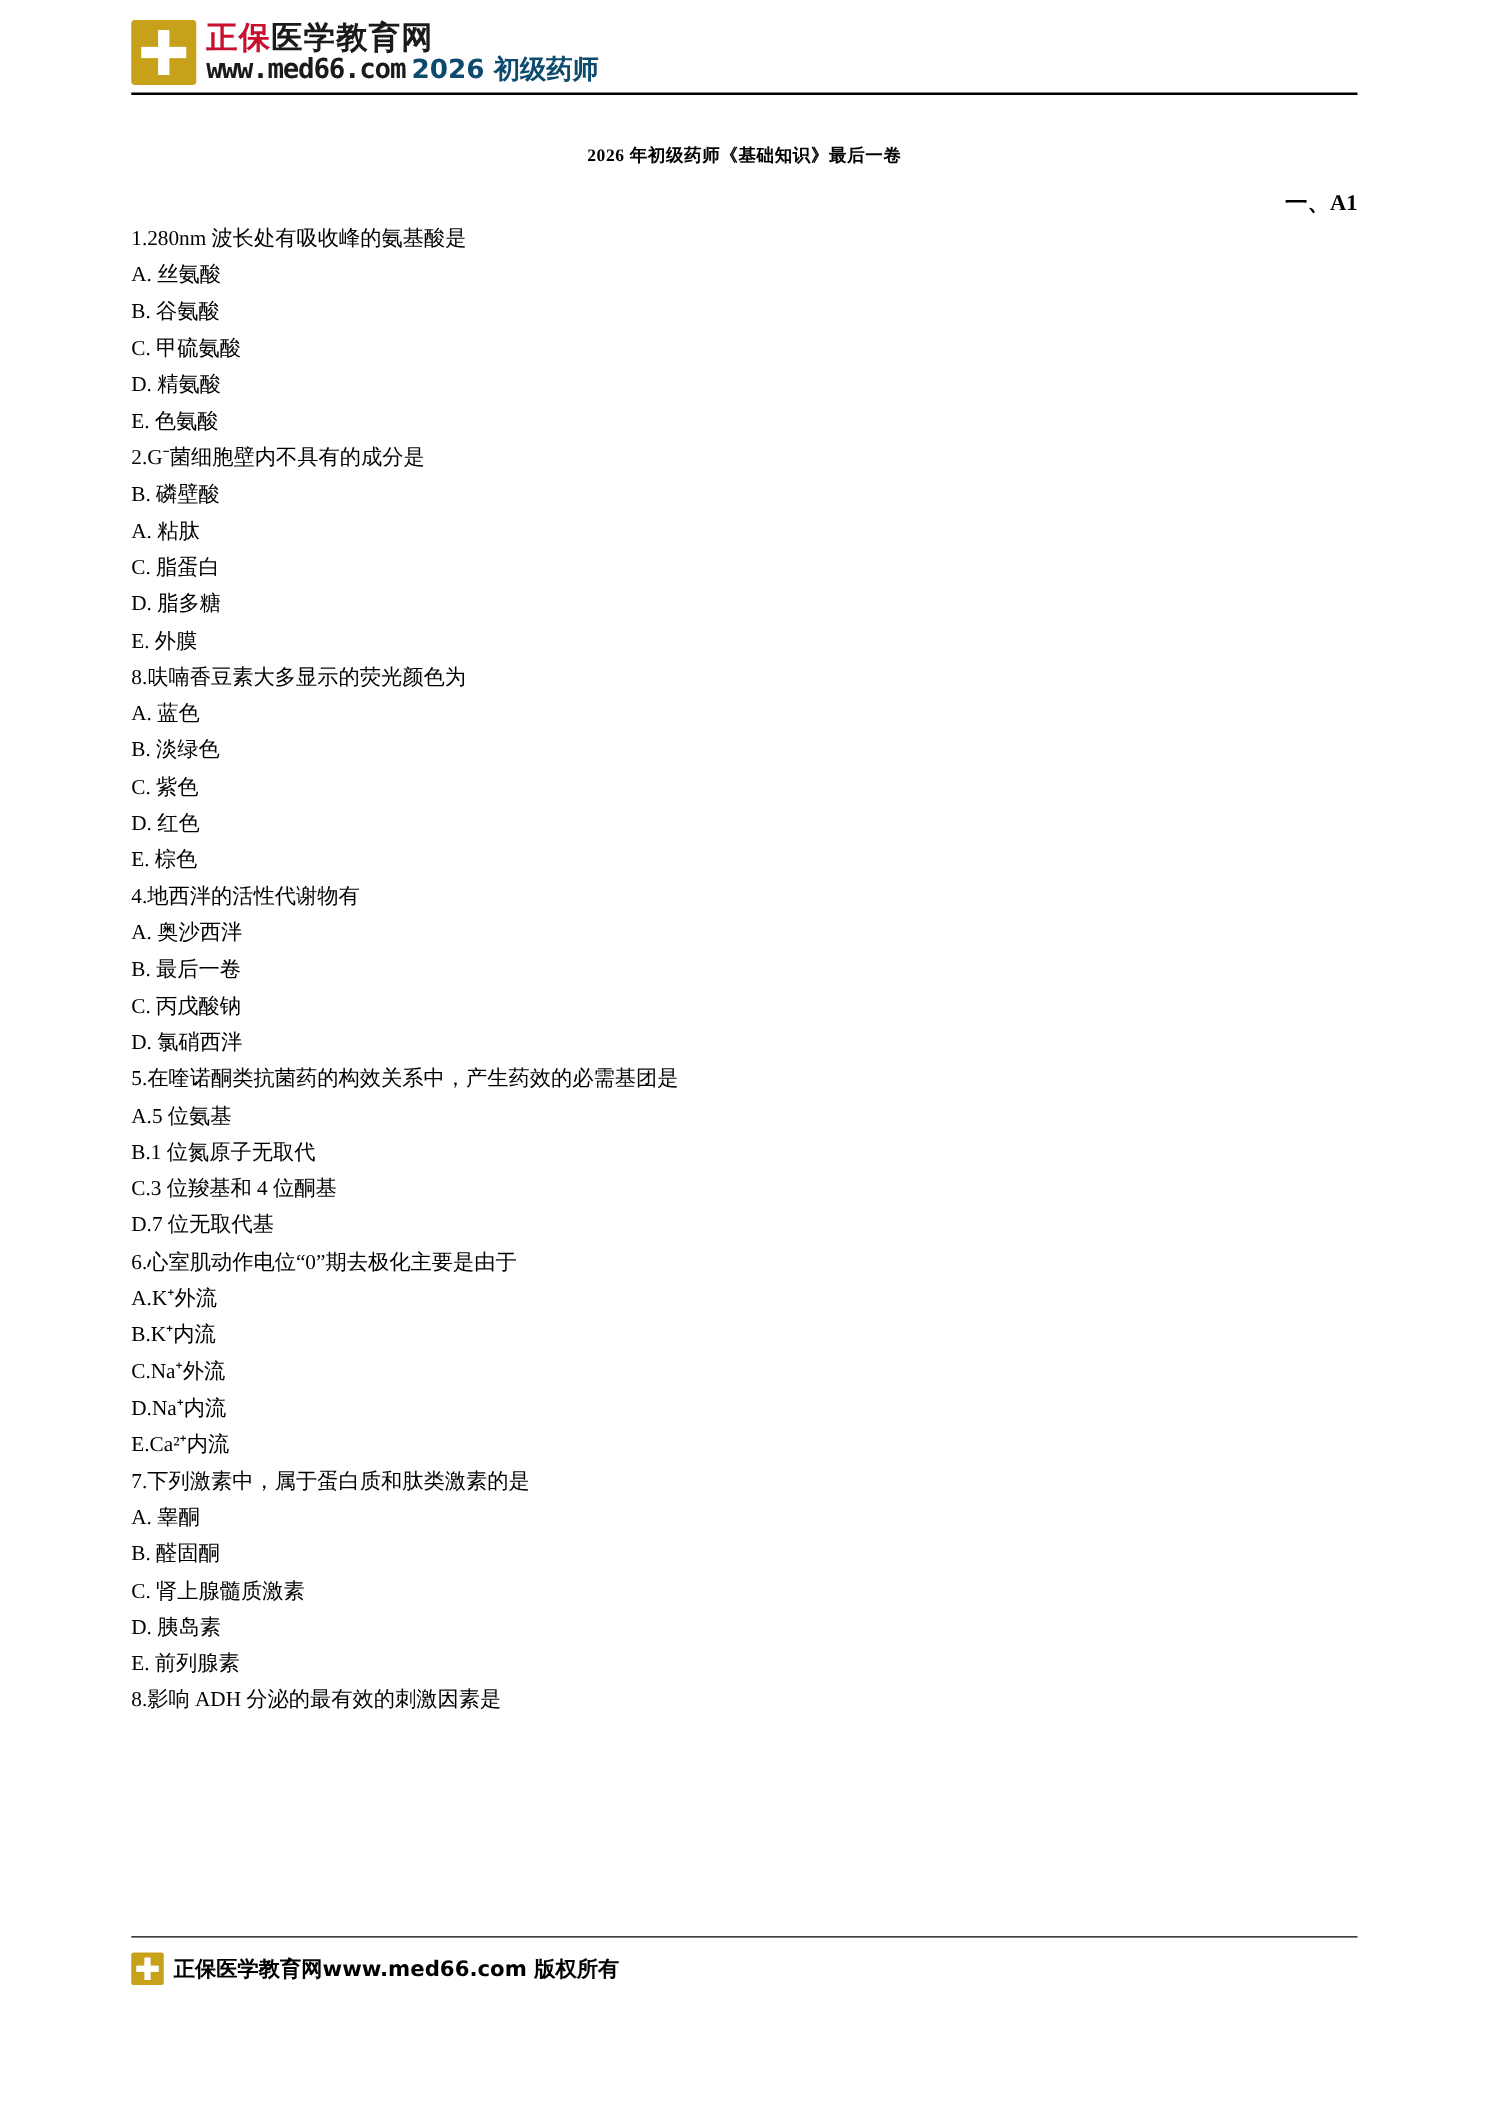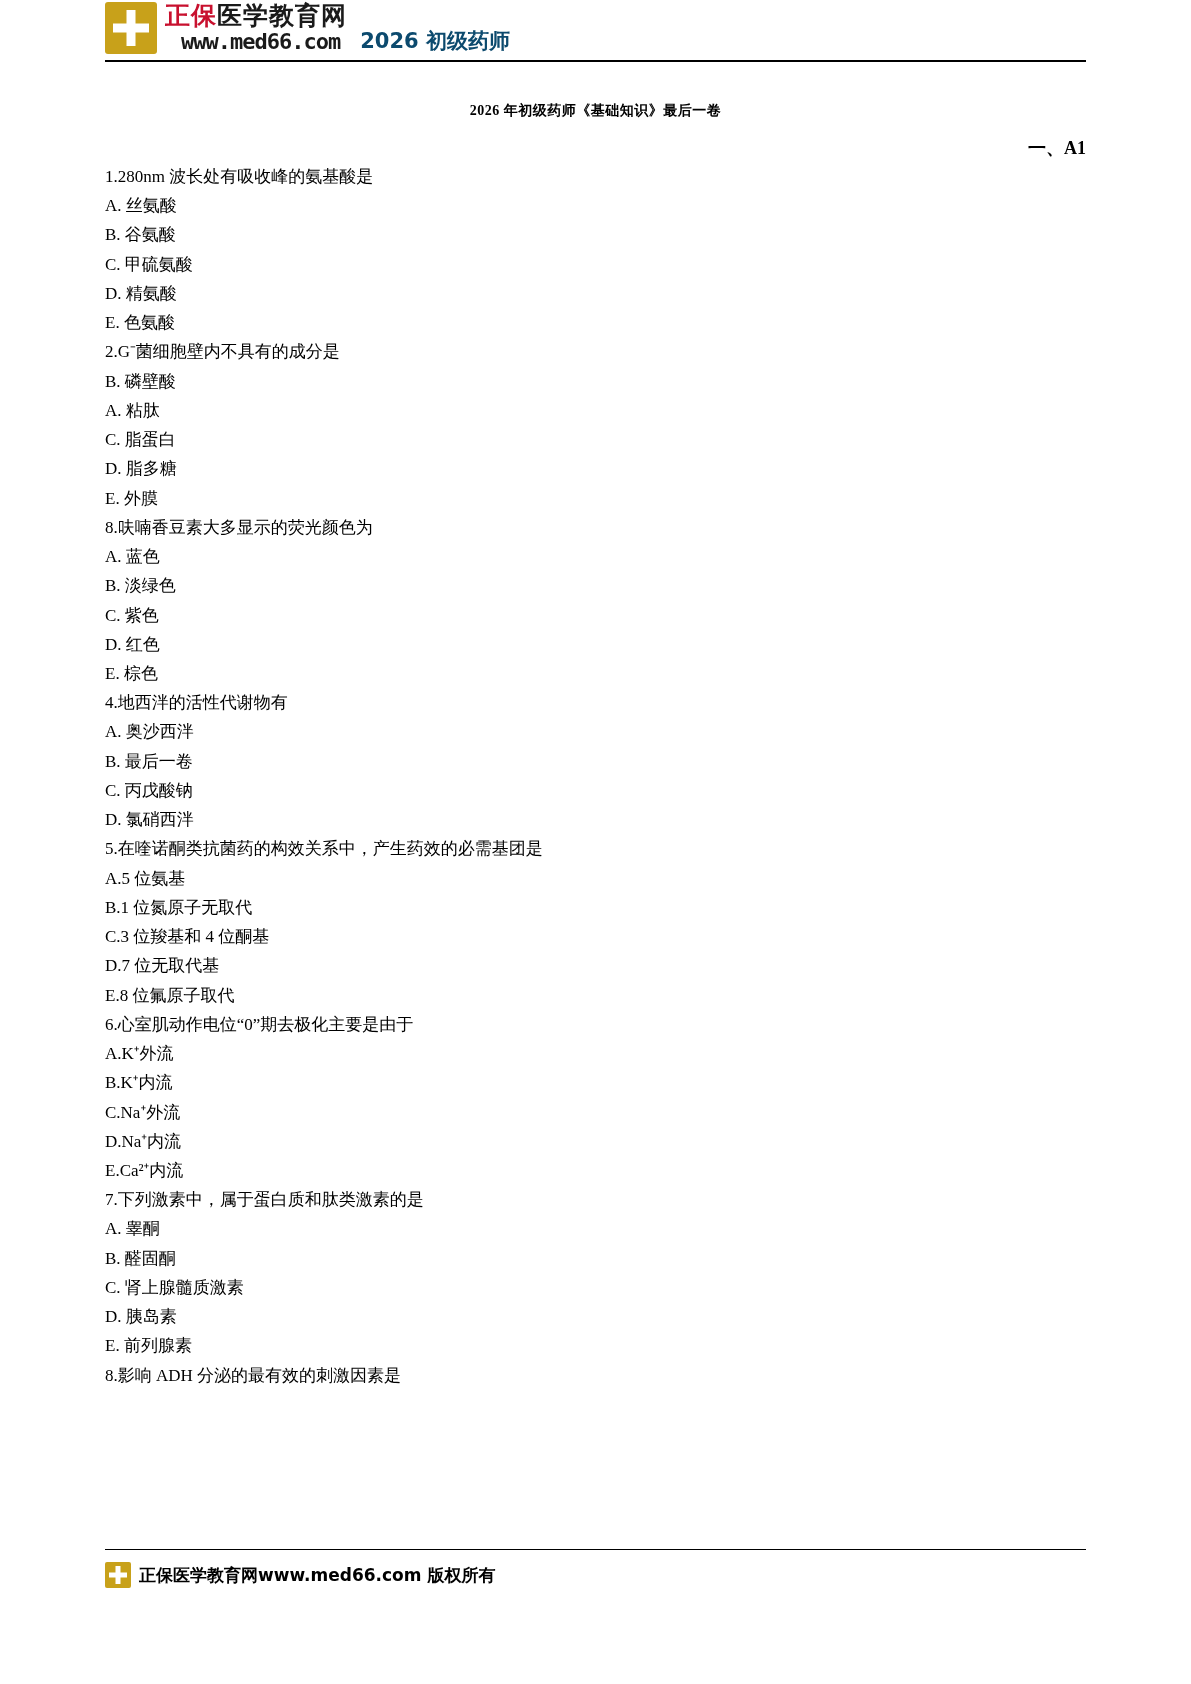--- a/index.html
+++ b/index.html
@@ -18,21 +18,21 @@
   .page {
     position: relative;
     width: 1191px;
     height: 1684px;
     box-sizing: border-box;
     padding: 0 105px;
   }
 
   
   .header {
-    padding-top: 2px;
+    padding-top: 16px;
     display: flex;
     align-items: flex-end;
     gap: 4px;
   }
   .logo-block {
     display: flex;
     align-items: center;
     gap: 8px;
   }
   .logo-mark {
@@ -74,22 +74,21 @@
     font-size: 25px;
     letter-spacing: 1px;
     color: #1a1a1a;
   }
   .logo-cn .red {
     color: #c8102e;
   }
   .logo-url-row {
     display: flex;
     align-items: flex-start;
-    gap: 20px;
-    margin-left: 16px;
+    gap: 5px;
   }
   .logo-url {
     font-family: "DejaVu Sans Mono", monospace;
     font-weight: bold;
     font-size: 22px;
     color: #1a1a1a;
     letter-spacing: -1px;
   }
   .header-exam {
     font-family: "DejaVu Sans", sans-serif;
@@ -230,21 +229,20 @@
   <div class="opt-line">A. 奥沙西泮</div>
   <div class="opt-line">B. 最后一卷</div>
   <div class="opt-line">C. 丙戊酸钠</div>
   <div class="opt-line">D. 氯硝西泮</div>
 
   <div class="q-line">5.在喹诺酮类抗菌药的构效关系中，产生药效的必需基团是</div>
   <div class="opt-line">A.5 位氨基</div>
   <div class="opt-line">B.1 位氮原子无取代</div>
   <div class="opt-line">C.3 位羧基和 4 位酮基</div>
   <div class="opt-line">D.7 位无取代基</div>
-  <div class="opt-line">E.8 位氟原子取代</div>
 
   <div class="q-line">6.心室肌动作电位“0”期去极化主要是由于</div>
   <div class="opt-line">A.K⁺外流</div>
   <div class="opt-line">B.K⁺内流</div>
   <div class="opt-line">C.Na⁺外流</div>
   <div class="opt-line">D.Na⁺内流</div>
   <div class="opt-line">E.Ca²⁺内流</div>
 
   <div class="q-line">7.下列激素中，属于蛋白质和肽类激素的是</div>
   <div class="opt-line">A. 睾酮</div>

